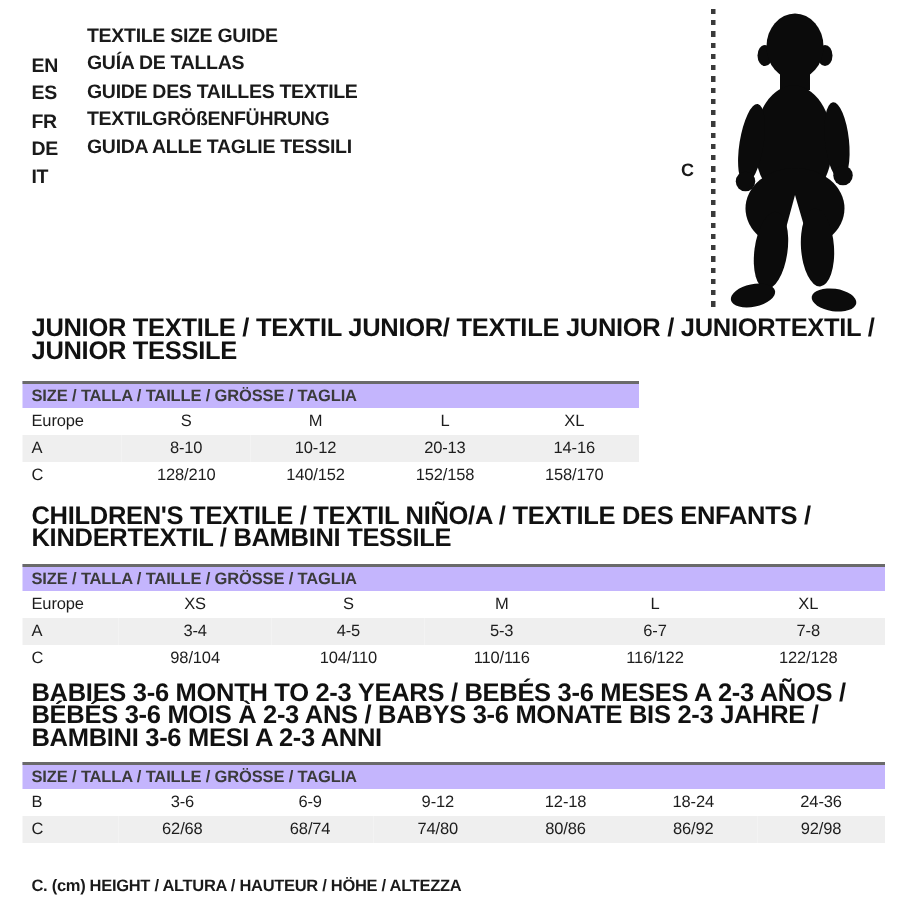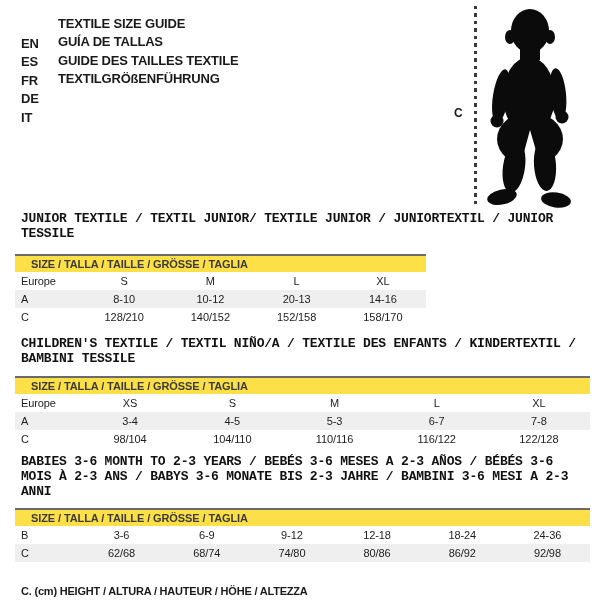--- a/index.html
+++ b/index.html
@@ -13,31 +13,31 @@
   .lang-row{display:flex;height:18.5px;align-items:center;
     font-weight:700;font-size:13px;letter-spacing:-0.2px;white-space:nowrap;}
   .lang-code{width:37px;flex:0 0 37px;margin-top:40px;}
   
   .measure-line{position:absolute;left:474px;top:6px;width:3px;height:201px;
     background:repeating-linear-gradient(to bottom,#3a3a3a 0 3.5px,transparent 3.5px 7.5px);}
   .measure-label{position:absolute;left:454px;top:106px;font-weight:700;font-size:12px;}
   .baby-svg{position:absolute;left:478px;top:4px;}
   
   .content{position:absolute;left:15px;top:211px;width:575px;}
-  .section-title{font-weight:700;font-size:13px;letter-spacing:-0.2px;
-    line-height:15px;margin:0 0 0 6px;color:#111;font-family:Liberation Mono, monospace;}
+  .section-title{font-weight:700;font-size:17px;letter-spacing:-0.2px;
+    line-height:15px;margin:0 0 0 6px;color:#111;}
   .tblwrap{margin-top:13px;}
   .sec-junior .tblwrap{width:411px;}
   .sec-children .tblwrap,.sec-babies .tblwrap{width:575px;}
   .sec-children{margin-top:10px;}
   .sec-children .tblwrap{margin-top:10px;}
   .sec-babies{margin-top:6px;}
   .sec-babies .tblwrap{margin-top:9px;}
-  .size-head{height:16px;line-height:16px;background:#fde047;border-top:2px solid #6a6a6a;
-    padding-left:16px;font-weight:700;font-size:11px;color:#3b3b3b;letter-spacing:-0.1px;}
+  .size-head{height:16px;line-height:16px;background:#c4b5fd;border-top:2px solid #6a6a6a;
+    padding-left:6px;font-weight:700;font-size:11px;color:#3b3b3b;letter-spacing:-0.1px;}
   table.grid{border-collapse:collapse;table-layout:fixed;width:100%;}
   table.grid td{height:18px;padding:0;font-size:11px;letter-spacing:-0.1px;
     text-align:center;vertical-align:middle;color:#1d1d1d;}
   table.grid td.lbl{text-align:left;padding-left:6px;}
   table.grid tr.alt{background:#efefef;}
   
   .footnotes{margin:21px 0 0 6px;}
   .footnote{font-weight:700;font-size:11px;letter-spacing:-0.2px;line-height:16.5px;white-space:nowrap;}
 </style>
 </head>
@@ -55,20 +55,21 @@
   <div class="lang-row">
     <span class="lang-code">FR</span>
     <span class="lang-label">GUIDE DES TAILLES TEXTILE</span>
   </div>
   <div class="lang-row">
     <span class="lang-code">DE</span>
     <span class="lang-label">TEXTILGRÖßENFÜHRUNG</span>
   </div>
   <div class="lang-row">
     <span class="lang-code">IT</span>
+    <span class="lang-label">GUIDA ALLE TAGLIE TESSILI</span>
   </div>
 </div>
 
 <span class="measure-label">C</span>
 <div class="measure-line"></div>
 <svg class="baby-svg" width="120" height="206" viewBox="0 0 120 206" aria-hidden="true">
   <g fill="#0b0b0b">
 
     <ellipse cx="32" cy="33" rx="5" ry="7"></ellipse>
     <ellipse cx="72" cy="33" rx="5" ry="7"></ellipse>

